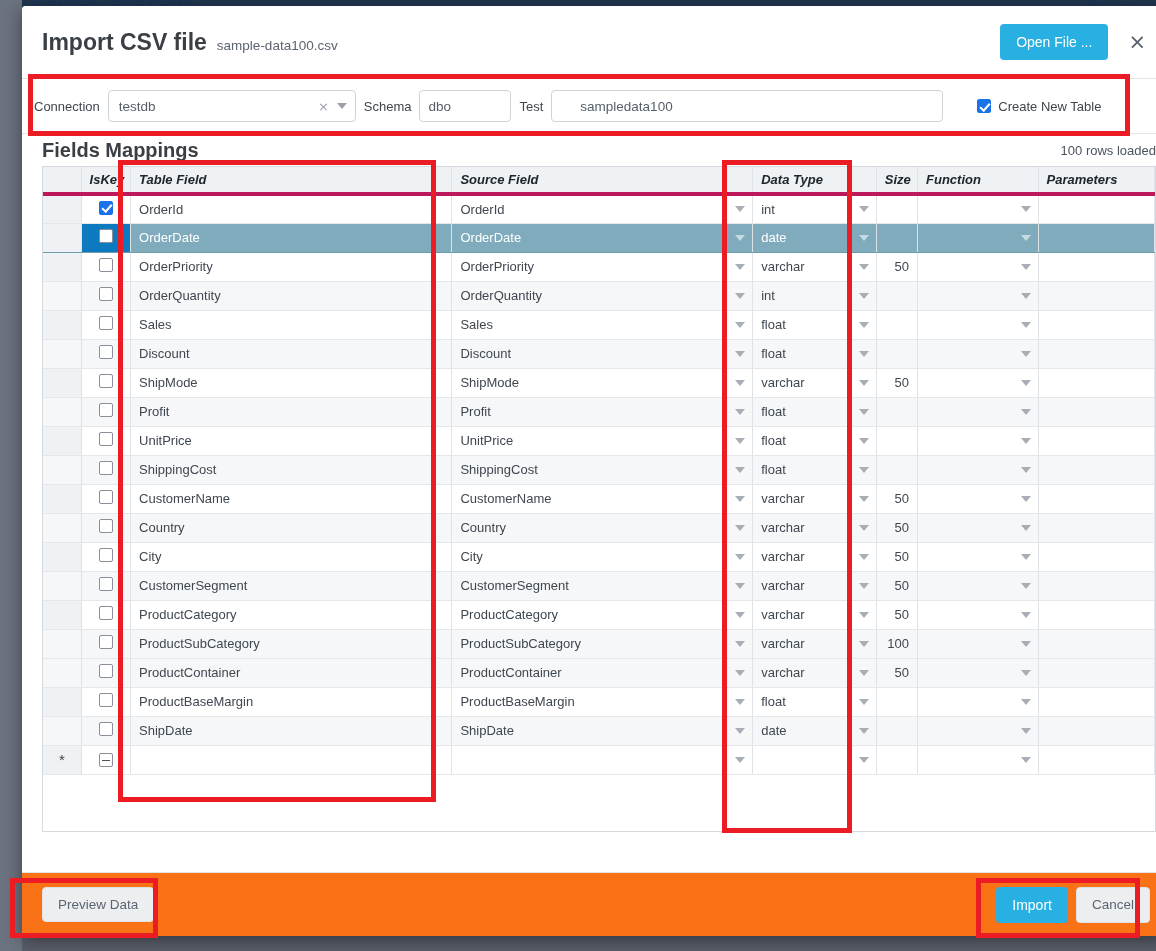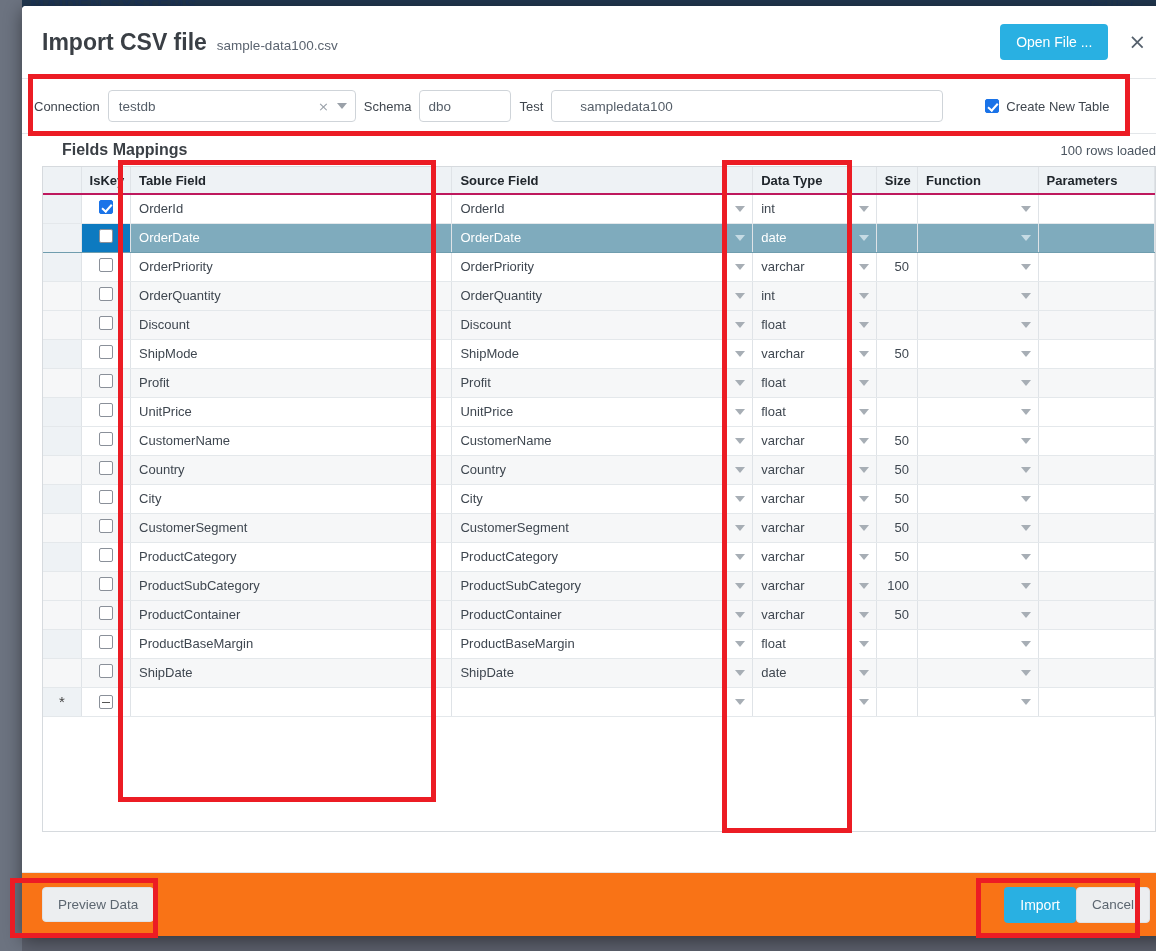--- a/index.html
+++ b/index.html
@@ -85,39 +85,39 @@
   #conn-value { color: #555e68; }
   .sel-icons { display: flex; align-items: center; gap: 8px; color: #9aa1a9; }
   .clear-x { font-size: 13px; cursor: pointer; font-family: "DejaVu Sans", sans-serif; }
   .caret-down {
     width: 0; height: 0; border-left: 5px solid transparent;
     border-right: 5px solid transparent; border-top: 6px solid #9aa1a9;
     cursor: pointer;
   }
   #schema-box { width: 92px; }
   #table-box  { width: 392px; padding-left: 28px; }
-  #create-new { display: flex; align-items: center; gap: 7px; margin-left: 14px; padding-left: 20px; }
+  #create-new { display: flex; align-items: center; gap: 7px; margin-left: 6px; padding-left: 20px; }
   .cb {
     width: 14px; height: 14px; box-sizing: border-box;
     border: 1px solid #8a9099; border-radius: 2px; background: #fff;
     display: inline-block; position: relative; cursor: pointer; flex: none;
   }
   .cb.checked { background: #1a73e8; border-color: #1a73e8; }
   .cb.checked::after {
     content: ""; position: absolute; left: 4px; top: 0.5px;
     width: 3.5px; height: 8px; border: solid #fff;
     border-width: 0 2px 2px 0; transform: rotate(42deg);
   }
 
   
   #section-row {
     height: 32px; display: flex; align-items: center;
     padding: 0 14px 0 20px; background: #fff;
   }
-  #fields-title { font-size: 16px; color: #3a3f45; font-weight: bold; flex: 1; margin-left: 20px; }
+  #fields-title { font-size: 20px; color: #3a3f45; font-weight: bold; flex: 1; }
   #rows-loaded { font-size: 13px; color: #4b5560; }
 
   
   #grid-wrap {
     margin: 0 14px 0 20px;
     height: 666px;
     border: 1px solid #d6dade;
     background: #fff;
     box-sizing: border-box;
     overflow: hidden;
@@ -126,21 +126,21 @@
   table.grid { border-collapse: collapse; width: 100%; table-layout: fixed; font-size: 13px; }
   table.grid th, table.grid td {
     border-right: 1px solid #dfe3e7;
     border-bottom: 1px solid #e4e8eb;
     height: 29px; box-sizing: border-box;
     padding: 0 8px; color: #3f4750;
     overflow: hidden; white-space: nowrap;
   }
   table.grid th {
     background: #eef2f5; font-weight: bold; color: #20262c;
-    text-align: left; border-bottom: 2px solid #be185d; height: 27px;
+    text-align: left; border-bottom: 4px solid #be185d; height: 27px; font-style: italic;
   }
   .c-head  { width: 37px; }
   .c-iskey { width: 48px; }
   .c-tf    { width: 312px; }
   .c-sf    { width: 292px; }
   .c-dt    { width: 120px; }
   .c-size  { width: 40px; }
   .c-fn    { width: 117px; }
   .c-par   { width: 113px; }
 
@@ -183,21 +183,21 @@
     position: absolute; left: 0; bottom: 0; width: 100%;
     height: 64px; border-top: 1px solid #e3e6e9;
     display: flex; align-items: center; padding: 0 20px 0 20px;
     box-sizing: border-box; background: #f97316;
   }
   .btn-plain {
     background: #eceef0; color: #5c6670; border: 1px solid #dfe2e5;
     border-radius: 4px; font-size: 13.5px; font-family: inherit;
     padding: 9px 15px; cursor: pointer;
   }
-  #footer-right { margin-left: auto; display: flex; }
+  #footer-right { margin-left: auto; display: flex; gap: 8px; }
 
   
   .anno {
     position: absolute; border: 5px solid #ec1c24;
     pointer-events: none; z-index: 50; box-sizing: border-box;
   }
 </style>
 </head>
 <body>
 
@@ -301,20 +301,30 @@
           <tr class="alt">
             <td class="rowhead"></td>
             <td class="iskey"><span class="cb"></span></td>
             <td><span>OrderQuantity</span></td>
             <td class="hasdd"><span>OrderQuantity</span><span class="dd"></span></td>
             <td class="hasdd"><span>int</span><span class="dd"></span></td>
             <td class="size"><span></span></td>
             <td class="ddonly"><span></span><span class="dd"></span></td>
             <td><span></span></td>
           </tr>
+          <tr>
+            <td class="rowhead"></td>
+            <td class="iskey"><span class="cb"></span></td>
+            <td><span>Sales</span></td>
+            <td class="hasdd"><span>Sales</span><span class="dd"></span></td>
+            <td class="hasdd"><span>float</span><span class="dd"></span></td>
+            <td class="size"><span></span></td>
+            <td class="ddonly"><span></span><span class="dd"></span></td>
+            <td><span></span></td>
+          </tr>
           <tr class="alt">
             <td class="rowhead"></td>
             <td class="iskey"><span class="cb"></span></td>
             <td><span>Discount</span></td>
             <td class="hasdd"><span>Discount</span><span class="dd"></span></td>
             <td class="hasdd"><span>float</span><span class="dd"></span></td>
             <td class="size"><span></span></td>
             <td class="ddonly"><span></span><span class="dd"></span></td>
             <td><span></span></td>
           </tr>
@@ -336,20 +346,30 @@
             <td class="hasdd"><span>float</span><span class="dd"></span></td>
             <td class="size"><span></span></td>
             <td class="ddonly"><span></span><span class="dd"></span></td>
             <td><span></span></td>
           </tr>
           <tr>
             <td class="rowhead"></td>
             <td class="iskey"><span class="cb"></span></td>
             <td><span>UnitPrice</span></td>
             <td class="hasdd"><span>UnitPrice</span><span class="dd"></span></td>
+            <td class="hasdd"><span>float</span><span class="dd"></span></td>
+            <td class="size"><span></span></td>
+            <td class="ddonly"><span></span><span class="dd"></span></td>
+            <td><span></span></td>
+          </tr>
+          <tr class="alt">
+            <td class="rowhead"></td>
+            <td class="iskey"><span class="cb"></span></td>
+            <td><span>ShippingCost</span></td>
+            <td class="hasdd"><span>ShippingCost</span><span class="dd"></span></td>
             <td class="hasdd"><span>float</span><span class="dd"></span></td>
             <td class="size"><span></span></td>
             <td class="ddonly"><span></span><span class="dd"></span></td>
             <td><span></span></td>
           </tr>
           <tr>
             <td class="rowhead"></td>
             <td class="iskey"><span class="cb"></span></td>
             <td><span>CustomerName</span></td>
             <td class="hasdd"><span>CustomerName</span><span class="dd"></span></td>

